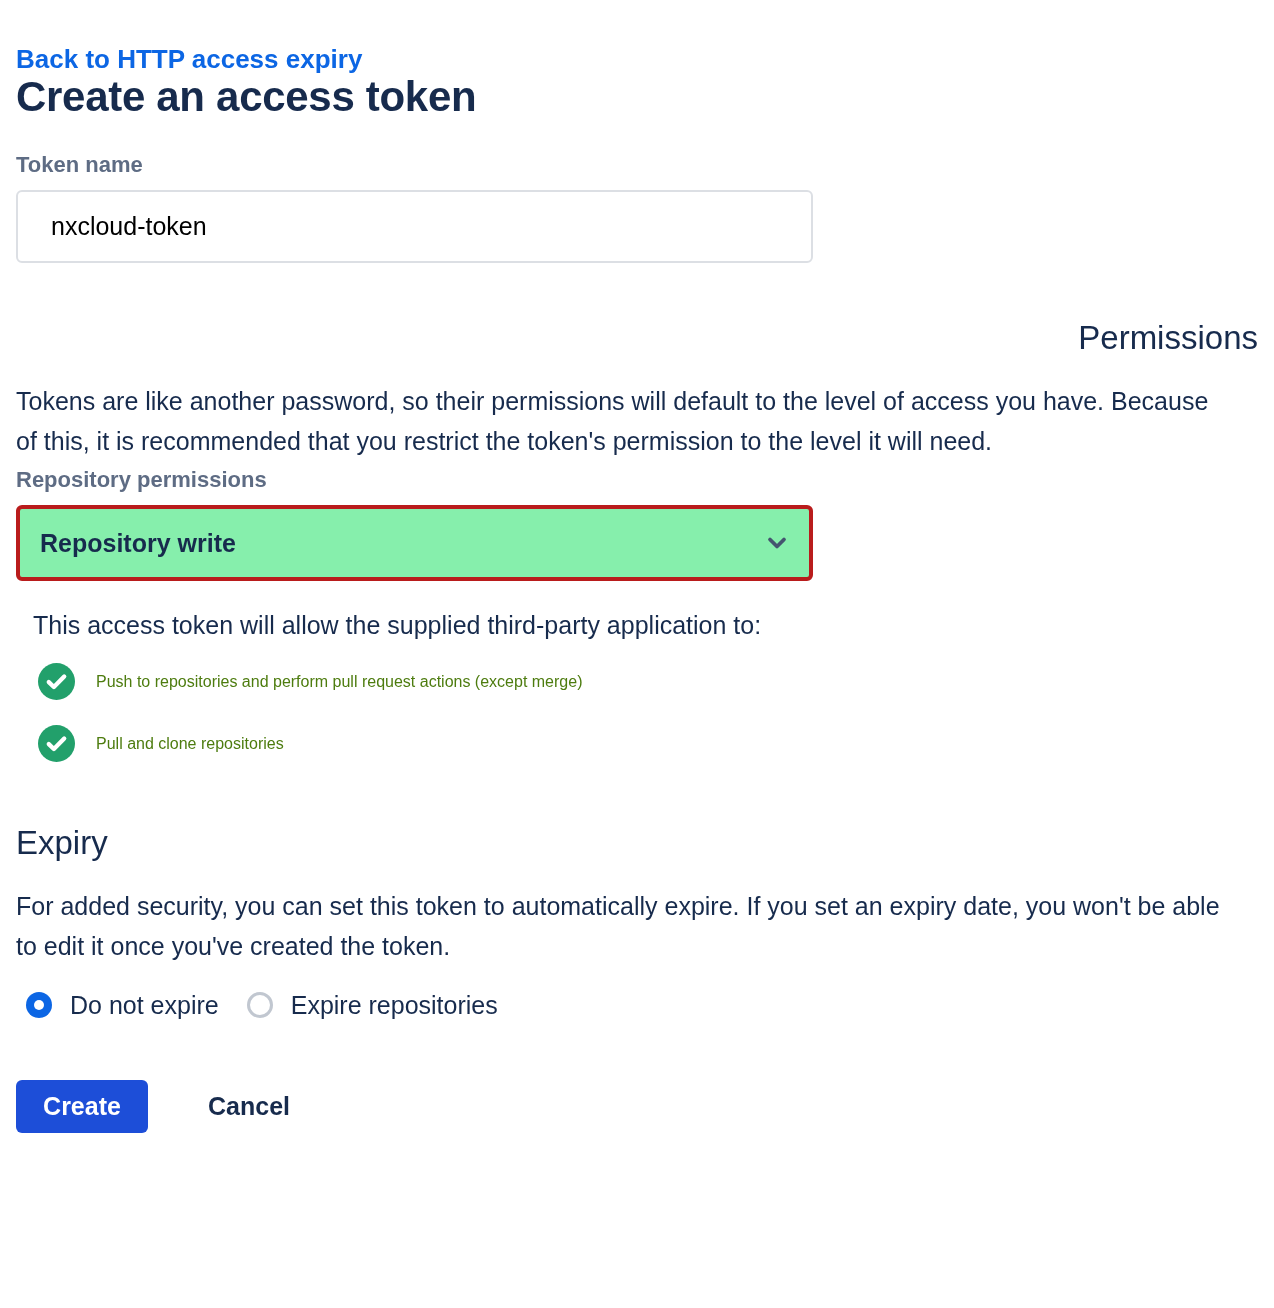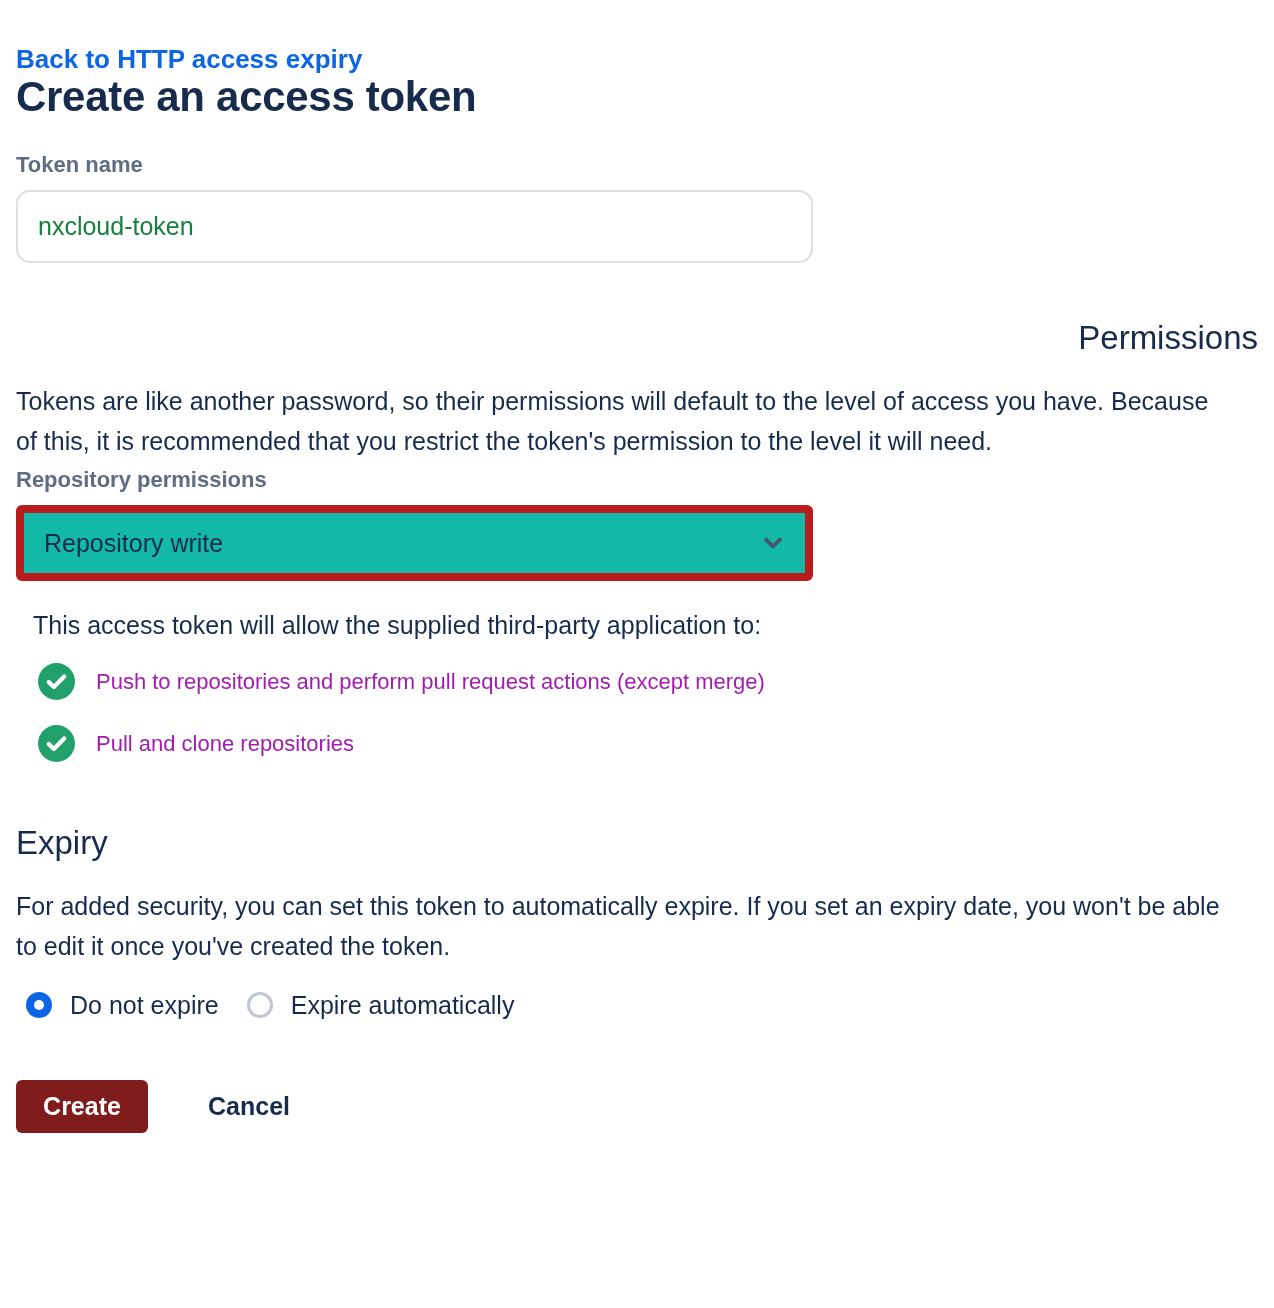--- a/index.html
+++ b/index.html
@@ -36,25 +36,25 @@
     line-height: 26px;
     font-weight: 700;
     color: #5E6C84;
   }
   .text-input {
     display: block;
     margin-top: 12px;
     width: 797px;
     height: 73px;
     border: 2px solid #DCDFE4;
-    border-radius: 14px;
-    padding: 0 20px;
-    font-family: "Liberation Sans", sans-serif;
-    font-size: 25px;
-    color: #15803d;
+    border-radius: 6px;
+    padding: 0 33px;
+    font-family: "Liberation Sans", sans-serif;
+    font-size: 25px;
+    color: #000000;
     background: #ffffff;
     outline: none;
   }
   h2.section-heading {
     font-size: 33px;
     line-height: 38px;
     font-weight: 400;
     color: #172B4D;
   }
   .permissions-heading { margin-top: 56px; text-align: right; }
@@ -64,28 +64,29 @@
     font-size: 25px;
     line-height: 40px;
     color: #172B4D;
     max-width: 1212px;
   }
   .repo-label { margin-top: 6px; }
   .select-box {
     margin-top: 12px;
     width: 797px;
     height: 76px;
-    border: 8px solid #b91c1c;
+    border: 4px solid #b91c1c;
     border-radius: 6px;
     padding: 0 18px 0 20px;
     display: flex;
     align-items: center;
     justify-content: space-between;
     cursor: pointer;
-    background: #14b8a6;
+    background: #86efac;
+    font-weight: bold;
   }
   .select-value {
     font-size: 25px;
     color: #172B4D;
   }
   .allow-intro { margin-top: 30px; margin-left: 17px; }
   .capability-list {
     margin-top: 18px;
     display: flex;
     flex-direction: column;
@@ -96,23 +97,23 @@
     align-items: center;
   }
   .check-circle {
     width: 37px;
     height: 37px;
     margin-left: 22px;
     flex: 0 0 37px;
   }
   .capability-text {
     margin-left: 21px;
-    font-size: 22px;
+    font-size: 16px;
     line-height: 37px;
-    color: #a21caf;
+    color: #4d7c0f;
   }
   .expiry-desc { margin-top: 26px; }
   .radio-group {
     margin-top: 24px;
     display: flex;
     gap: 18px;
   }
   .radio-row {
     display: flex;
     align-items: center;
@@ -151,21 +152,21 @@
   }
   .actions {
     margin-top: 60px;
     display: flex;
     align-items: center;
   }
   .create-button {
     height: 53px;
     min-width: 132px;
     padding: 0 26px;
-    background: #7f1d1d;
+    background: #1d4ed8;
     color: #ffffff;
     border: none;
     border-radius: 6px;
     font-family: "Liberation Sans", sans-serif;
     font-size: 25px;
     font-weight: 600;
     cursor: pointer;
   }
   .cancel-button {
     margin-left: 42px;
@@ -235,21 +236,21 @@
 
   <p class="body-text expiry-desc">For added security, you can set this token to automatically expire. If you set an expiry date, you won't be able to edit it once you've created the token.</p>
 
   <div class="radio-group">
     <label class="radio-row">
       <span class="radio-circle checked"></span>
       <span class="radio-label">Do not expire</span>
     </label>
     <label class="radio-row">
       <span class="radio-circle unchecked"></span>
-      <span class="radio-label">Expire automatically</span>
+      <span class="radio-label">Expire repositories</span>
     </label>
   </div>
 
   <div class="actions">
     <button class="create-button">Create</button>
     <button class="cancel-button">Cancel</button>
   </div>
 
 </div>
 

